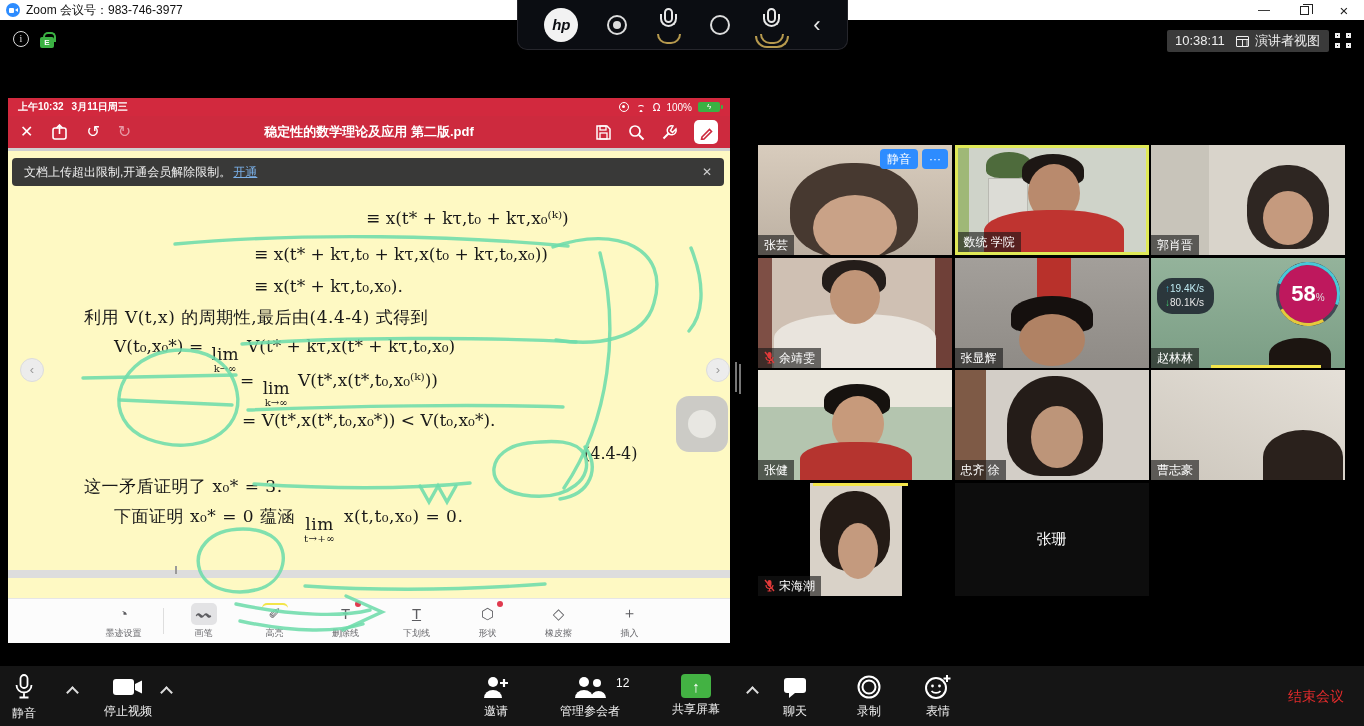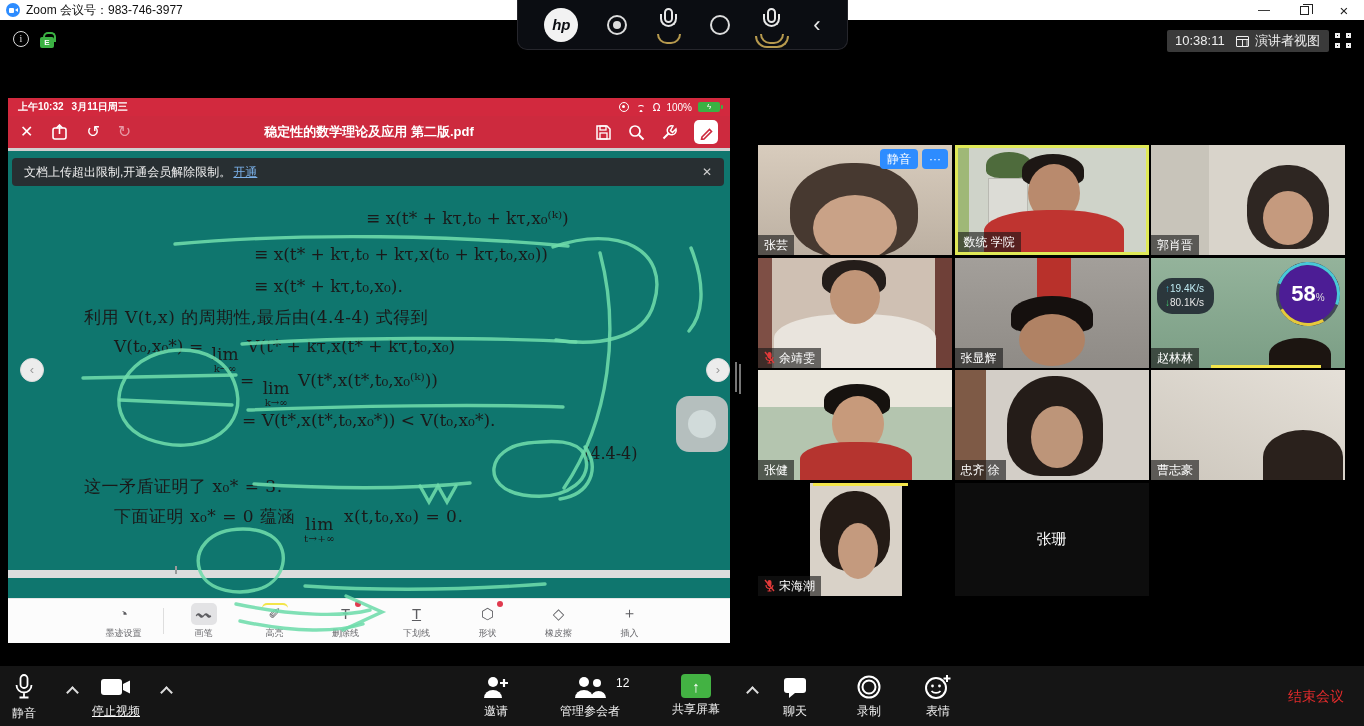--- a/index.html
+++ b/index.html
@@ -60,21 +60,21 @@
   .wifi i:nth-child(3){ width:13px; height:13px; border-bottom-color:transparent; border-left-color:transparent; border-right-color:transparent; }
   .battery { width:22px; height:10px; background:#3bb143; border-radius:2px; position:relative; color:#fff; font-size:8px; text-align:center; line-height:10px; }
   .battery::after { content:""; position:absolute; right:-3px; top:3px; width:2px; height:4px; background:#3bb143; border-radius:0 1px 1px 0; }
 
   .pdf-toolbar { position:absolute; left:0; top:18px; width:100%; height:32px; background:#cd2a3e; color:#fff; display:flex; align-items:center; padding:0 12px; gap:18px; }
   .pdf-toolbar .ticon { font-size:16px; line-height:16px; }
   .pdf-title { position:absolute; left:0; right:0; text-align:center; font-size:13px; font-weight:bold; color:#fff; pointer-events:none; }
   .pdf-right { margin-left:auto; display:flex; align-items:center; gap:16px; z-index:2; }
   .pen-box { width:24px; height:24px; background:#fff; border-radius:5px; display:flex; align-items:center; justify-content:center; }
 
-  .doc { position:absolute; left:0; top:50px; width:722px; height:495px; background:#0f766e; overflow:hidden; }
+  .doc { position:absolute; left:0; top:50px; width:722px; height:495px; background:#fef9c3; overflow:hidden; }
   .doc-edge { position:absolute; left:0; top:0; width:100%; height:3px; background:#cfcfcf; }
   .mline { position:absolute; font-family:"DejaVu Serif","Liberation Serif",serif; font-size:17px; color:#1a1a1a; white-space:nowrap; }
   .cn { letter-spacing:0.5px; }
   .limwrap { display:inline-flex; flex-direction:column; align-items:center; vertical-align:-8px; line-height:1; margin:0 3px; }
   .limwrap .sub { font-size:10px; margin-top:1px; }
   .eqnum { font-size:16px; }
 
   .banner { position:absolute; left:4px; top:60px; width:712px; height:28px; background:rgba(42,42,45,0.93); border-radius:4px; color:#efefef; font-size:12px; display:flex; align-items:center; padding:0 12px; z-index:6; }
   .banner a { color:#7ab0e8; margin-left:2px; }
   .banner .bx { margin-left:auto; color:#cfcfcf; font-size:12px; }
@@ -157,21 +157,21 @@
   .t12 .scene { background:#0d0d0d; display:flex; align-items:center; justify-content:center; }
   .t12 .centered-name { color:#fff; font-size:15px; }
 
   
   .netpill { position:absolute; left:6px; top:20px; background:rgba(35,44,52,0.92); border-radius:15px; padding:4px 10px 4px 8px; z-index:3; }
   .netpill div { font-size:10px; color:#e8e8e8; line-height:14px; white-space:nowrap; }
   .netpill .up { color:#bfeaf2; }
   .netpill .up b, .netpill .dn b { font-weight:normal; }
   .netpill .arrow-up { color:#45b9d6; }
   .netpill .arrow-dn { color:#43c96d; }
-  .gauge { position:absolute; right:5px; top:4px; width:64px; height:64px; border-radius:50%; background:#4c1d95; border:3px solid #414a55; z-index:4; display:flex; align-items:center; justify-content:center; }
+  .gauge { position:absolute; right:5px; top:4px; width:64px; height:64px; border-radius:50%; background:#be185d; border:3px solid #414a55; z-index:4; display:flex; align-items:center; justify-content:center; }
   .gauge .arc1 { position:absolute; inset:-3px; border-radius:50%; border:3px solid transparent; border-top-color:#49c8d8; border-right-color:#49c8d8; transform:rotate(-25deg); }
   .gauge .arc2 { position:absolute; inset:-3px; border-radius:50%; border:3px solid transparent; border-bottom-color:#e6c93c; transform:rotate(15deg); }
   .gauge .val { color:#fff; font-size:22px; font-weight:bold; }
   .gauge .pct { color:#ddd; font-size:10px; margin-top:8px; }
 
   
   .bottombar { position:absolute; left:0; top:666px; width:1364px; height:60px; background:#151515; }
   .ctl { position:absolute; display:flex; flex-direction:column; align-items:center; gap:3px; color:#fff; }
   .ctl .lbl { font-size:12px; color:#f0f0f0; white-space:nowrap; }
   .ctl svg { display:block; }
@@ -537,21 +537,21 @@
 
     <div class="ctl" style="left:12px; top:8px;">
       <svg width="22" height="28" viewBox="0 0 22 28">
           <rect x="7.5" y="1" width="7" height="13" rx="3.5" fill="none" stroke="#fff" stroke-width="1.8"></rect>
           <path d="M3.5 11 a7.5 7.5 0 0 0 15 0 M11 18.5 V23 M6.5 23.5 h9" stroke="#fff" stroke-width="1.8" fill="none"></path>
         </svg>
       <span class="lbl">静音</span>
     </div>
     <span class="chev" style="left:68px; top:22px;"></span>
 
-    <div class="ctl" style="left:92px; top:8px;text-decoration:underline;">
+    <div class="ctl" style="left:104px; top:8px;">
       <svg width="34" height="26" viewBox="0 0 34 26">
           <rect x="2" y="5" width="21" height="16" rx="3" fill="#fff"></rect>
           <path d="M24 10 L31 6.5 V19.5 L24 16 z" fill="#fff"></path>
         </svg>
       <span class="lbl">停止视频</span>
     </div>
     <span class="chev" style="left:162px; top:22px;"></span>
 
     <div class="ctl" style="left:482px; top:8px;">
       <svg width="28" height="26" viewBox="0 0 28 26">

